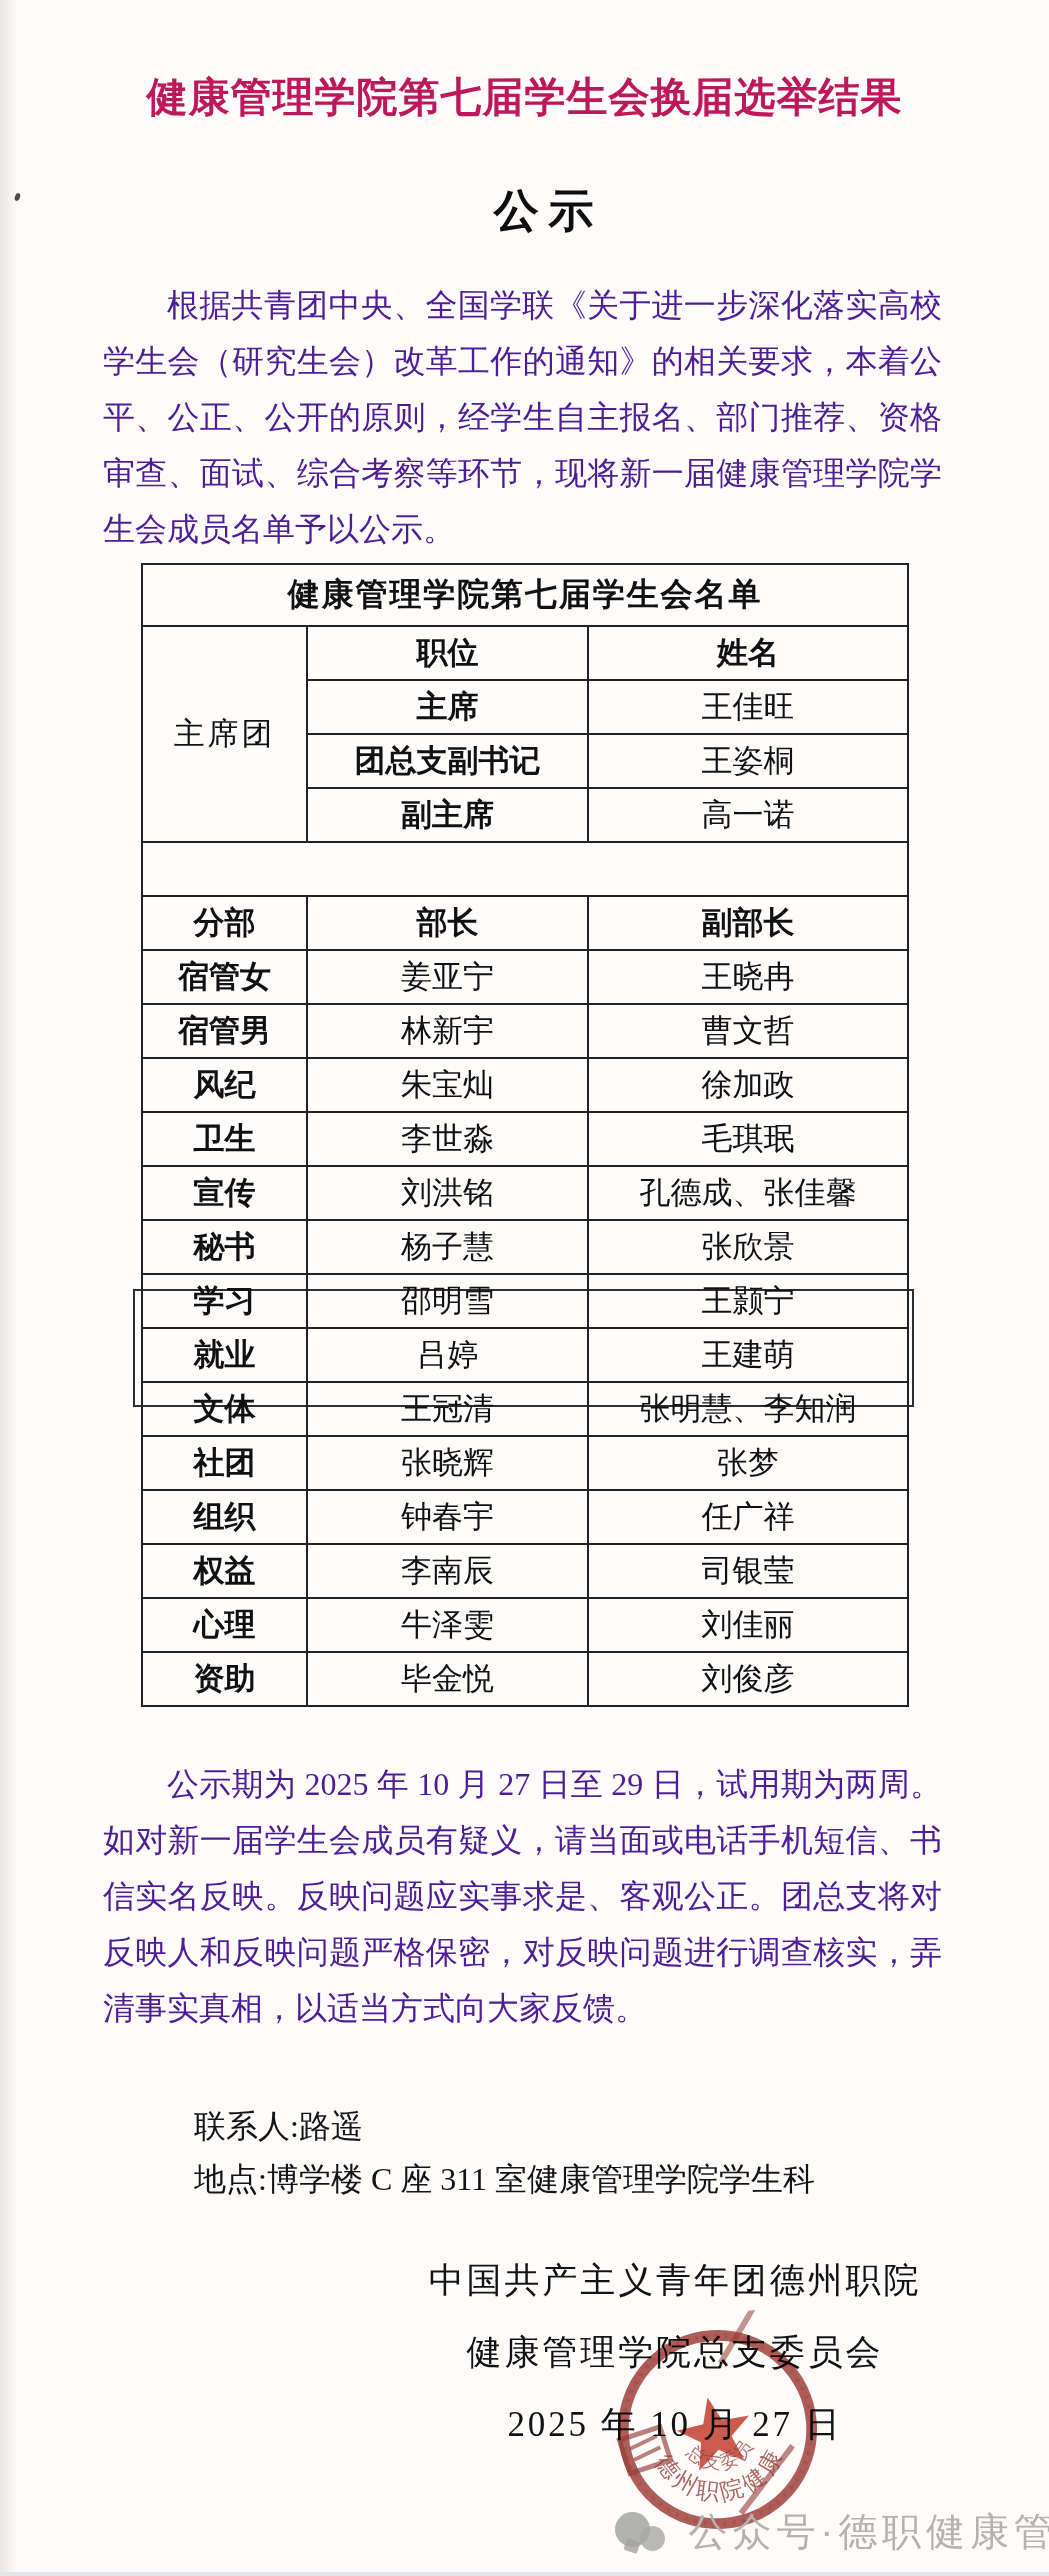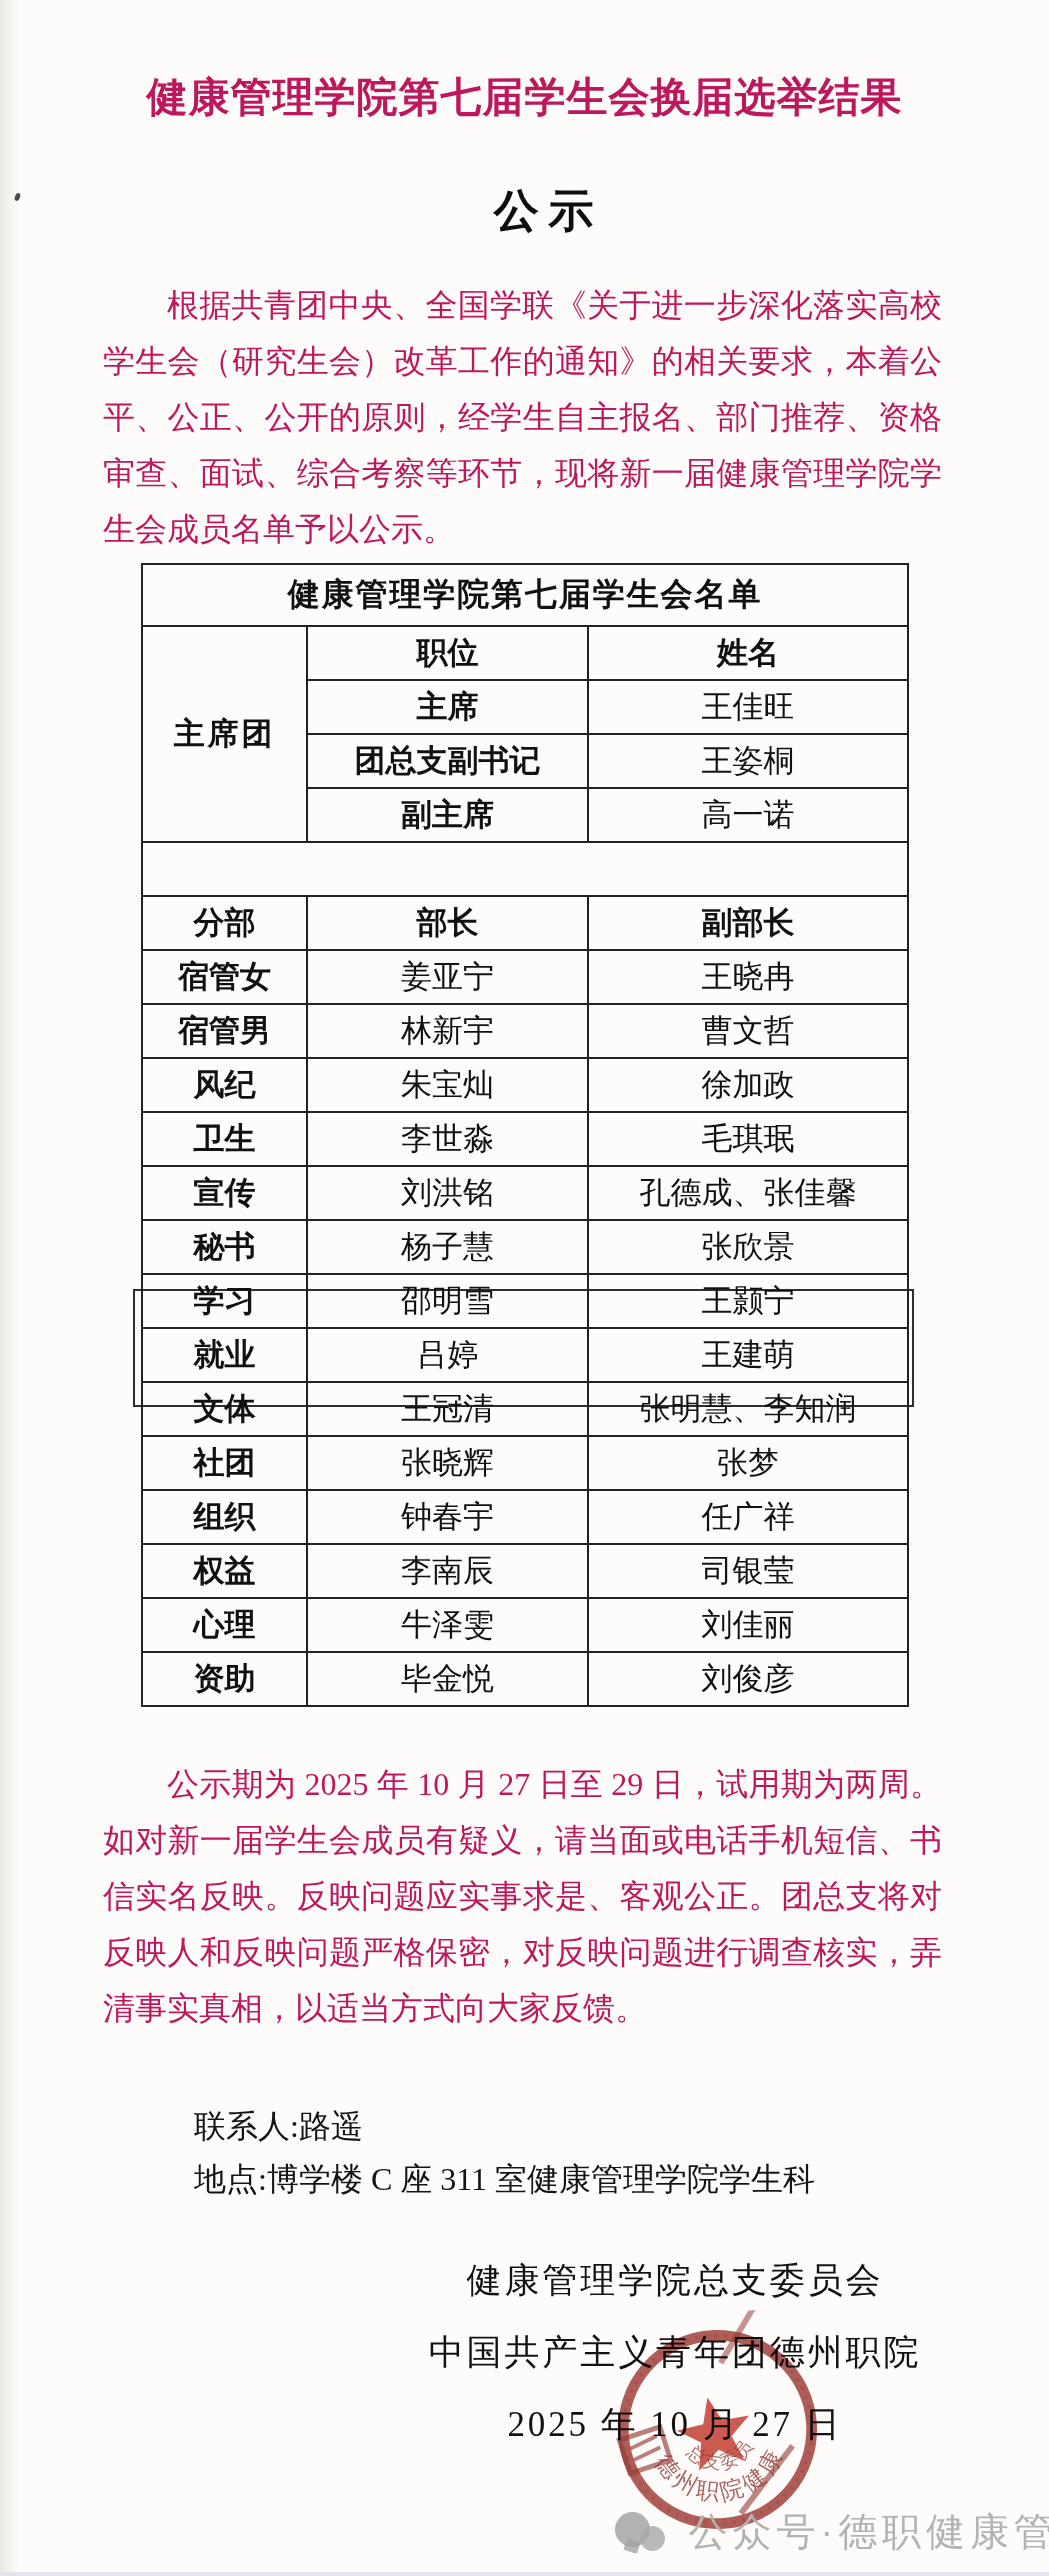--- a/index.html
+++ b/index.html
@@ -30,41 +30,41 @@
     text-align:center;font-weight:bold;font-size:41px;line-height:62px;
     color:#be185d;letter-spacing:1px;
   }
   .title2{
     margin:52px 0 0 0;text-align:center;font-weight:bold;
     font-size:45px;line-height:62px;color:#0e0e0e;letter-spacing:9.7px;padding-left:48px;
   }
   .body-para{
     margin:35px 107px 0 103px;
     font-size:32px;line-height:56px;
-    text-align:justify;text-indent:2em;color:#be185d;
+    text-align:justify;text-indent:2em;color:#4c1d95;
   }
   .para2{margin-top:49px;}
   
   .roster{
     margin:5.8px 0 0 141px;
     border-collapse:collapse;
     width:766px;table-layout:fixed;
     position:relative;z-index:2;
     font-size:31px;color:#111;
   }
   .roster td{
     border:2.9px solid #222;
     text-align:center;vertical-align:middle;
     padding:0 5.8px;overflow:hidden;
   }
   .roster tr{height:54px;}
   tr.t-title{height:62px;}
   tr.t-title td{font-weight:bold;font-size:32px;letter-spacing:1.9px;}
   .roster .b{font-weight:bold;}
-  td.group-cell{font-weight:bold;letter-spacing:2.9px;margin-left:12px;}
+  td.group-cell{font-weight:normal;letter-spacing:2.9px;margin-left:12px;}
   tr.empty-row td{border-left:2.9px solid #222;border-right:2.9px solid #222;}
   
   .artifact-rect{
     position:absolute;left:133px;top:1289px;width:777px;height:114px;
     border:2.9px solid #2e2e2e;z-index:1;
   }
   
   .contact{margin:64px 0 0 194px;font-size:32px;line-height:53px;color:#141414;}
   .signature{
     margin:39px 0 0 403px;width:544px;text-align:center;
@@ -234,22 +234,22 @@
     </table>
 
     <p class="body-para para2">公示期为 2025 年 10 月 27 日至 29 日，试用期为两周。如对新一届学生会成员有疑义，请当面或电话手机短信、书信实名反映。反映问题应实事求是、客观公正。团总支将对反映人和反映问题严格保密，对反映问题进行调查核实，弄清事实真相，以适当方式向大家反馈。</p>
 
     <div class="contact">
       <div>联系人:路遥</div>
       <div>地点:博学楼 C 座 311 室健康管理学院学生科</div>
     </div>
 
     <div class="signature">
+      <div>中国共产主义青年团德州职院</div>
       <div>健康管理学院总支委员会</div>
-      <div>中国共产主义青年团德州职院</div>
       <div>2025 年 10 月 27 日</div>
     </div>
   </div>
 
   <div class="artifact-rect"></div>
 
   <svg class="stamp" viewBox="0 0 240 240">
     <circle cx="120" cy="120" r="97" fill="none" stroke="#9b332d" stroke-width="11" opacity="0.85"></circle>
     <circle cx="120" cy="120" r="97" fill="none" stroke="#8d2f29" stroke-width="4" opacity="0.35" stroke-dasharray="3 7"></circle>
     <polygon points="117,86 127,112 155,113 133,130 141,158 117,141 93,158 101,130 79,113 107,112" fill="#c23b2c" opacity="0.9" transform="rotate(-8 117 122)"></polygon>

